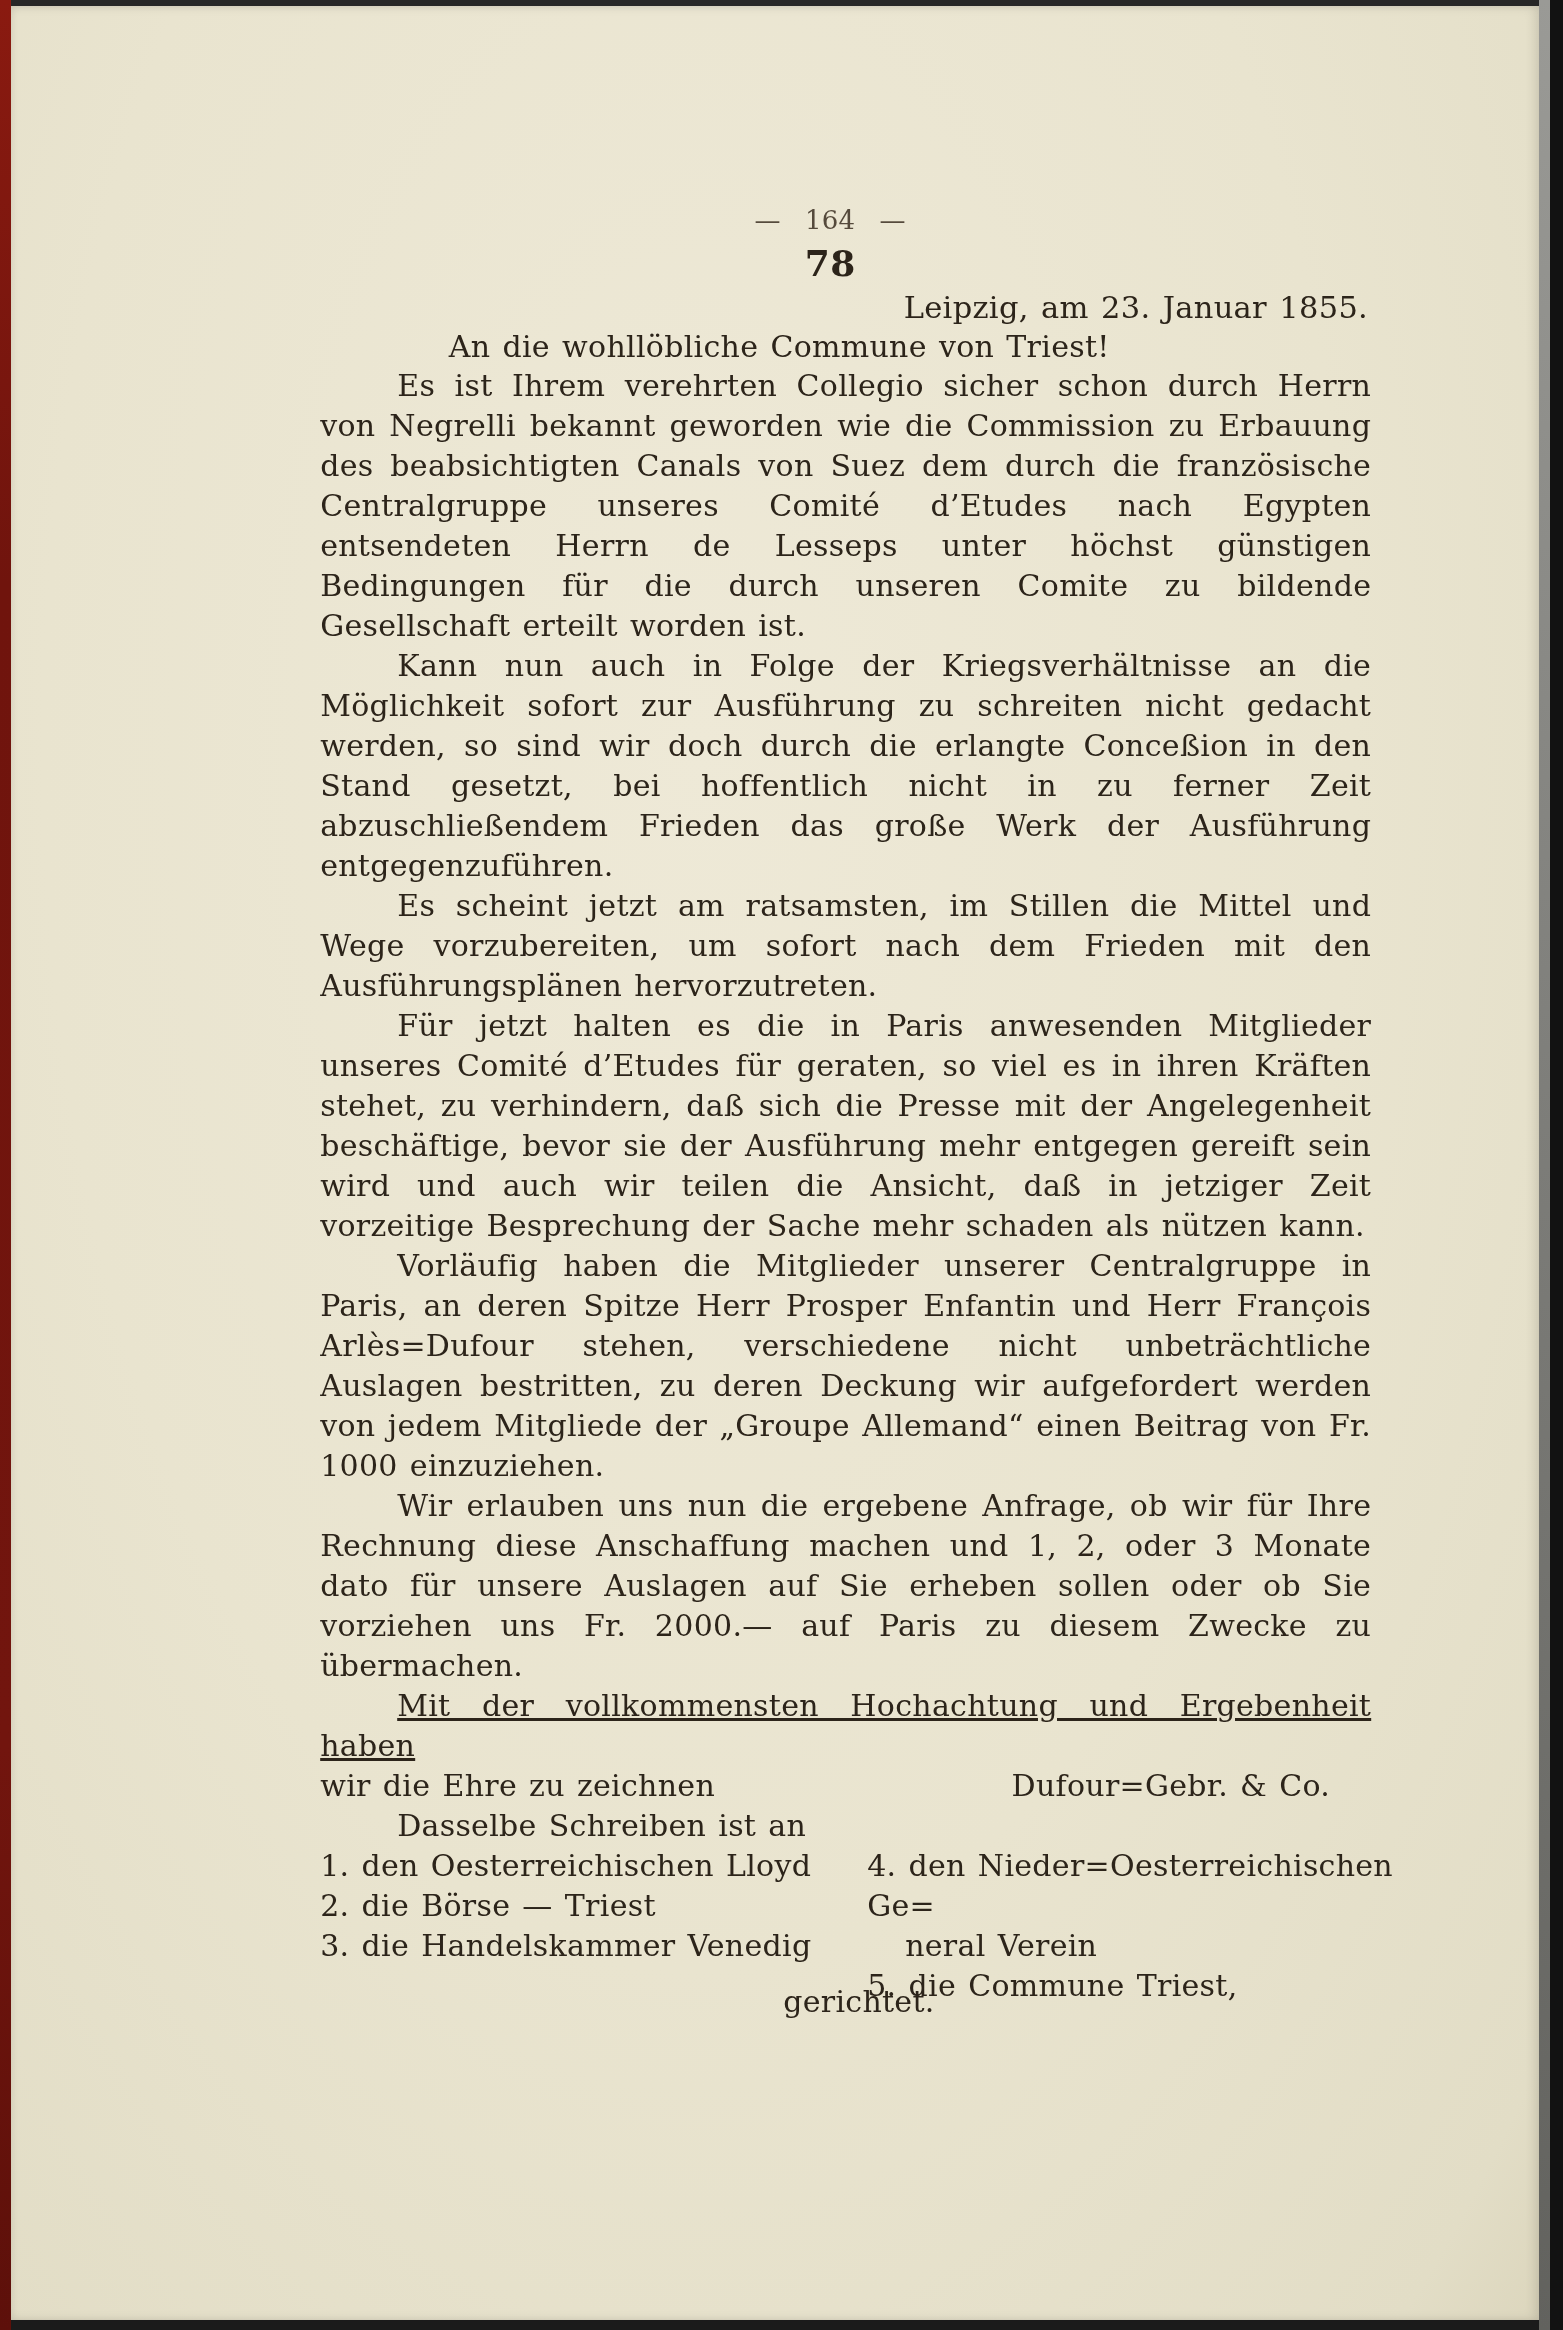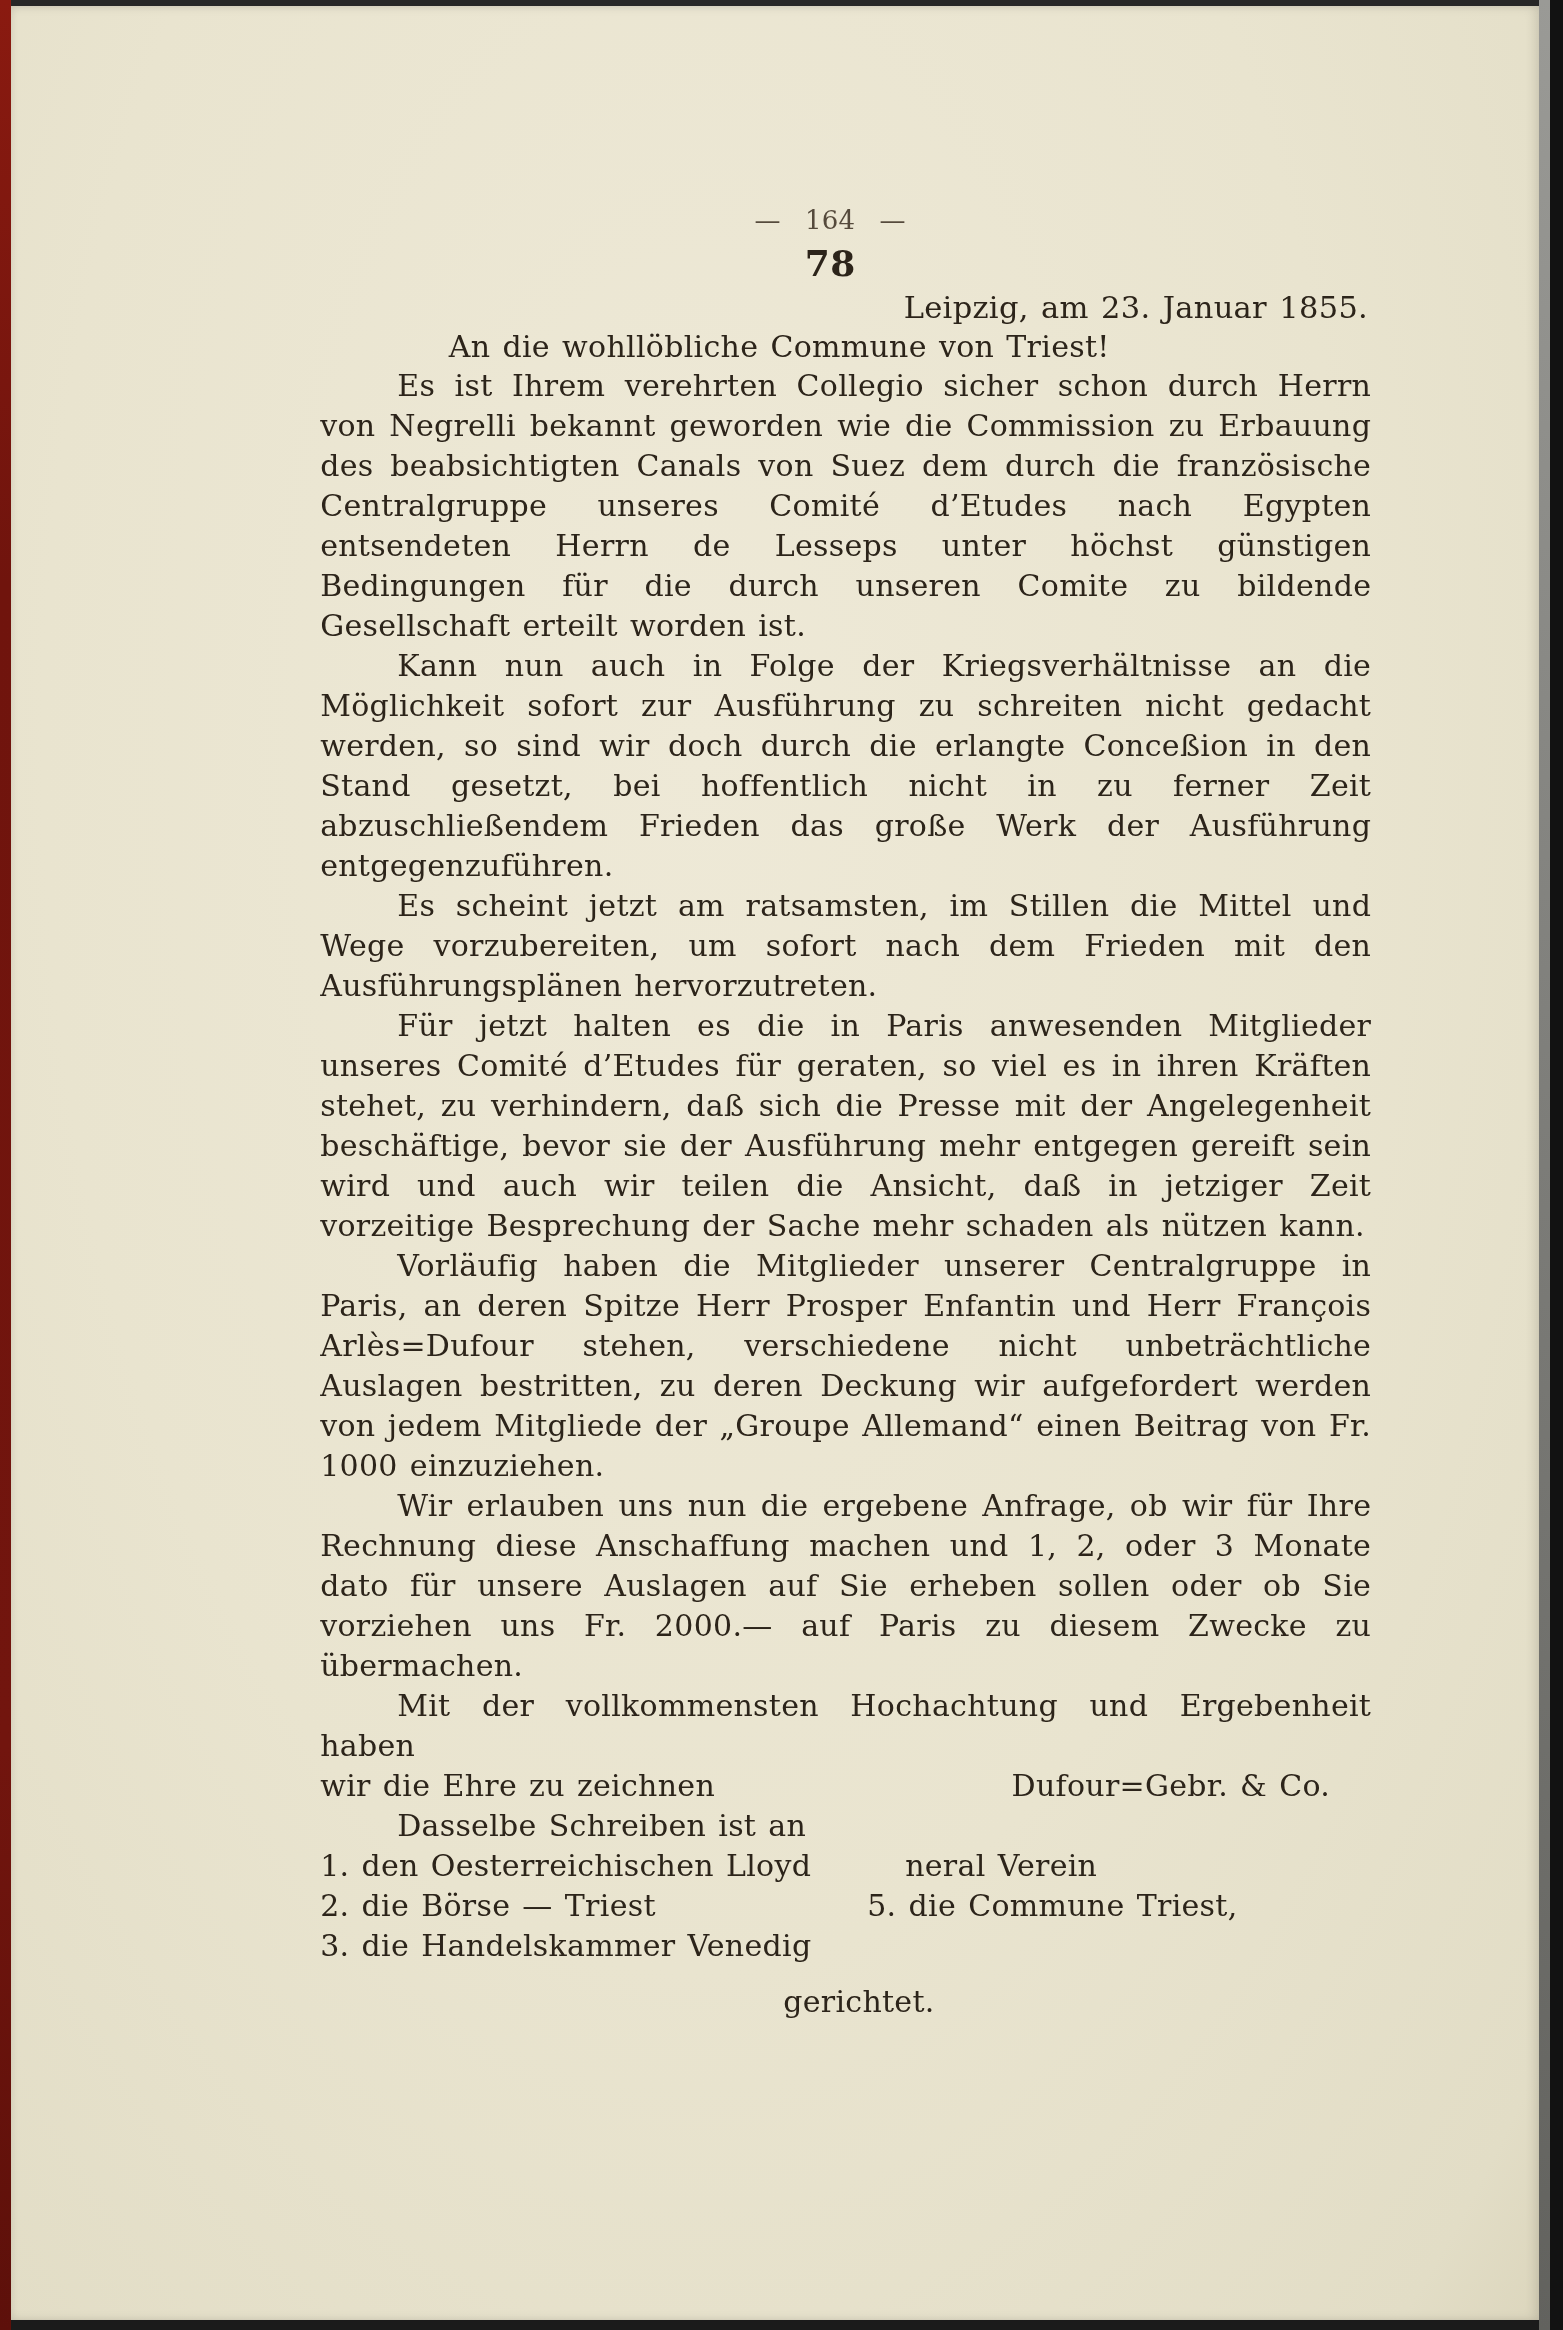--- a/index.html
+++ b/index.html
@@ -58,21 +58,21 @@
   .salutation {
     text-align: center; font-size: 30px; line-height: 39px;
     padding-right: 133px;
   }
   .para {
     text-align: justify; text-indent: 77px;
     hyphens: none;
   }
   .para.first { margin-top: 0; }
   .closing-line1 {
-    text-indent: 77px; text-align: justify; text-align-last: justify;
+    text-indent: 77px; text-align: justify; text-align-last: justify; text-decoration: underline;
   }
   .closing-row {
     display: flex; justify-content: space-between; align-items: flex-start;
     padding-right: 41px;
   }
   .ps-intro { text-indent: 77px; }
   .ps-columns { position: relative; }
   .ps-right { position: absolute; left: 547px; top: 0; width: 547px; }
   .ps-item.hang { padding-left: 38px; }
   .gerichtet { margin-left: 463px; margin-top: 16px; }
@@ -109,20 +109,21 @@
 
     <div class="ps-intro">Dasselbe Schreiben ist an</div>
 
     <div class="ps-columns">
       <div class="ps-left">
         <div class="ps-item">1. den Oesterreichischen Lloyd</div>
         <div class="ps-item">2. die Börse — Triest</div>
         <div class="ps-item">3. die Handelskammer Venedig</div>
       </div>
       <div class="ps-right">
+        <div class="ps-item">4. den Nieder=Oesterreichischen Ge=</div>
         <div class="ps-item hang">neral Verein</div>
         <div class="ps-item">5. die Commune Triest,</div>
       </div>
     </div>
 
     <div class="gerichtet">gerichtet.</div>
 
   </div>
 </div>
 

